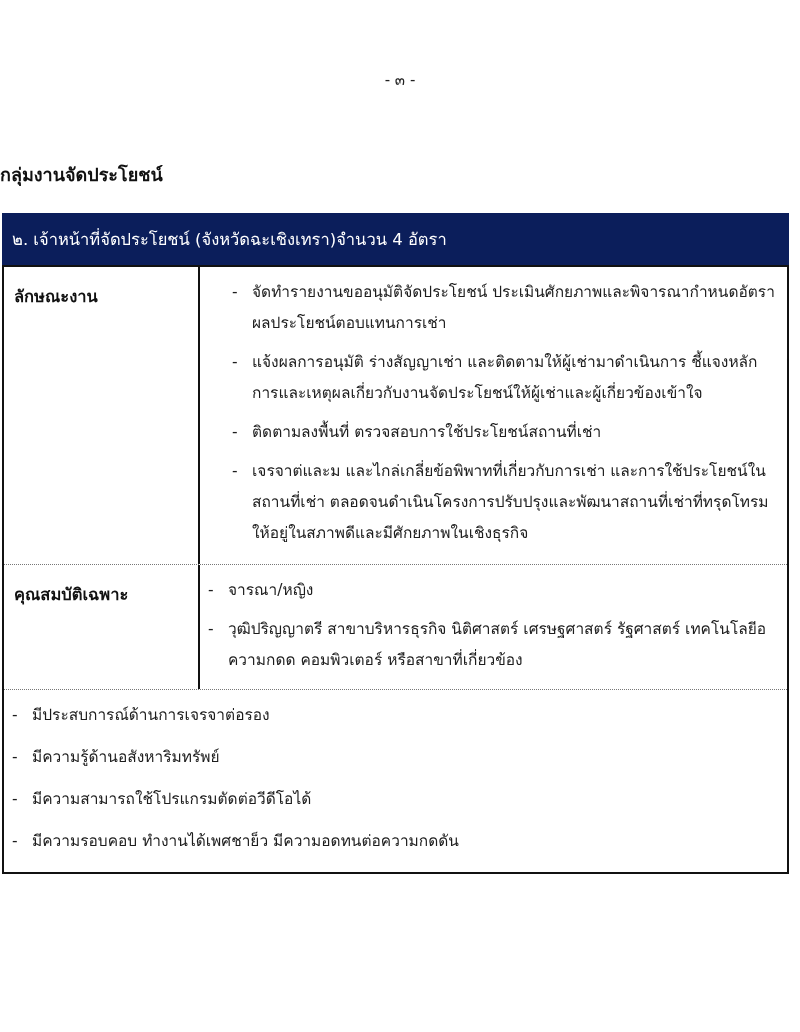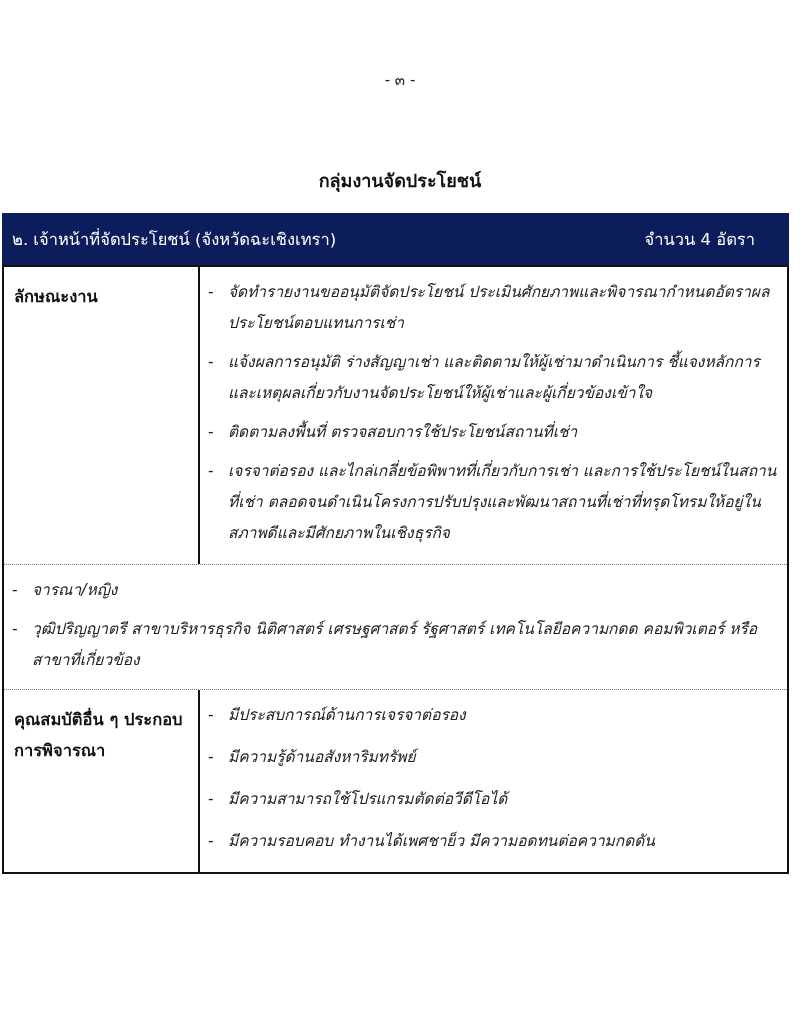--- a/index.html
+++ b/index.html
@@ -19,58 +19,57 @@
       position: absolute;
       top: 68px;
       left: 0;
       width: 800px;
       text-align: center;
       font-size: 15px;
       color: #222;
     }
     .section-title {
       position: absolute;
-      top: 166px;
+      top: 160px;
       left: 0;
       width: 800px;
-      text-align: center;
       font-size: 18px;
       font-weight: bold;
       color: #111;
     }
     .table {
       position: absolute;
       top: 213px;
       left: 2px;
       width: 783px;
       border: 2px solid #111;
       border-top: none;
       box-sizing: content-box;
     }
     .table-header {
       height: 54px;
       background: #0b1e5b;
       color: #ffffff;
       display: flex;
       align-items: center;
-      justify-content: space-between;
       padding: 0 34px 0 10px;
       font-size: 16.5px;
       border-bottom: 2px solid #111;
       box-sizing: border-box;
       position: relative;
       left: -2px;
       width: calc(100% + 4px);
     }
     .row {
       display: flex;
       border-top: 1px dotted #777;
     }
     .row.first {
       border-top: none;
+      gap: 24px;
     }
     .row-label {
       width: 196px;
       box-sizing: border-box;
       border-right: 2px solid #111;
       padding: 14px 0 0 10px;
       font-size: 16.5px;
       font-weight: bold;
       line-height: 31px;
       color: #111;
@@ -86,21 +85,20 @@
       line-height: 31px;
       color: #1d1d1d;
       margin: 2px 0 8px 0;
     }
     .bullet-dash {
       width: 20px;
       flex-shrink: 0;
     }
     .bullet-text {
       flex: 1;
-      font-style: italic;
     }
     .row.r1 { height: 297px; }
     .row.r2 { height: 124px; }
     .row.r3 { height: 182px; }
     .row.r3 .bullet-item { margin-bottom: 11px; }
   </style>
 </head>
 <body>
 
 <div class="page-number">- ๓ -</div>
@@ -123,40 +121,40 @@
       <div class="bullet-item">
         <span class="bullet-dash">-</span>
         <span class="bullet-text">แจ้งผลการอนุมัติ ร่างสัญญาเช่า และติดตามให้ผู้เช่ามาดำเนินการ ชี้แจงหลักการและเหตุผลเกี่ยวกับงานจัดประโยชน์ให้ผู้เช่าและผู้เกี่ยวข้องเข้าใจ</span>
       </div>
       <div class="bullet-item">
         <span class="bullet-dash">-</span>
         <span class="bullet-text">ติดตามลงพื้นที่ ตรวจสอบการใช้ประโยชน์สถานที่เช่า</span>
       </div>
       <div class="bullet-item">
         <span class="bullet-dash">-</span>
-        <span class="bullet-text">เจรจาต่อรอง และไกล่เกลี่ยข้อพิพาทที่เกี่ยวกับการเช่า และการใช้ประโยชน์ในสถานที่เช่า ตลอดจนดำเนินโครงการปรับปรุงและพัฒนาสถานที่เช่าที่ทรุดโทรมให้อยู่ในสภาพดีและมีศักยภาพในเชิงธุรกิจ</span>
+        <span class="bullet-text">เจรจาต่และม และไกล่เกลี่ยข้อพิพาทที่เกี่ยวกับการเช่า และการใช้ประโยชน์ในสถานที่เช่า ตลอดจนดำเนินโครงการปรับปรุงและพัฒนาสถานที่เช่าที่ทรุดโทรมให้อยู่ในสภาพดีและมีศักยภาพในเชิงธุรกิจ</span>
       </div>
     </div>
   </div>
 
   <div class="row r2">
+    <div class="row-label">คุณสมบัติเฉพาะ</div>
     <div class="row-content">
       <div class="bullet-item">
         <span class="bullet-dash">-</span>
         <span class="bullet-text">จารณา/หญิง</span>
       </div>
       <div class="bullet-item">
         <span class="bullet-dash">-</span>
         <span class="bullet-text">วุฒิปริญญาตรี  สาขาบริหารธุรกิจ นิติศาสตร์ เศรษฐศาสตร์ รัฐศาสตร์ เทคโนโลยีอความกดด คอมพิวเตอร์ หรือสาขาที่เกี่ยวข้อง</span>
       </div>
     </div>
   </div>
 
   <div class="row r3">
-    <div class="row-label">คุณสมบัติอื่น ๆ ประกอบการพิจารณา</div>
     <div class="row-content">
       <div class="bullet-item">
         <span class="bullet-dash">-</span>
         <span class="bullet-text">มีประสบการณ์ด้านการเจรจาต่อรอง</span>
       </div>
       <div class="bullet-item">
         <span class="bullet-dash">-</span>
         <span class="bullet-text">มีความรู้ด้านอสังหาริมทรัพย์</span>
       </div>
       <div class="bullet-item">

